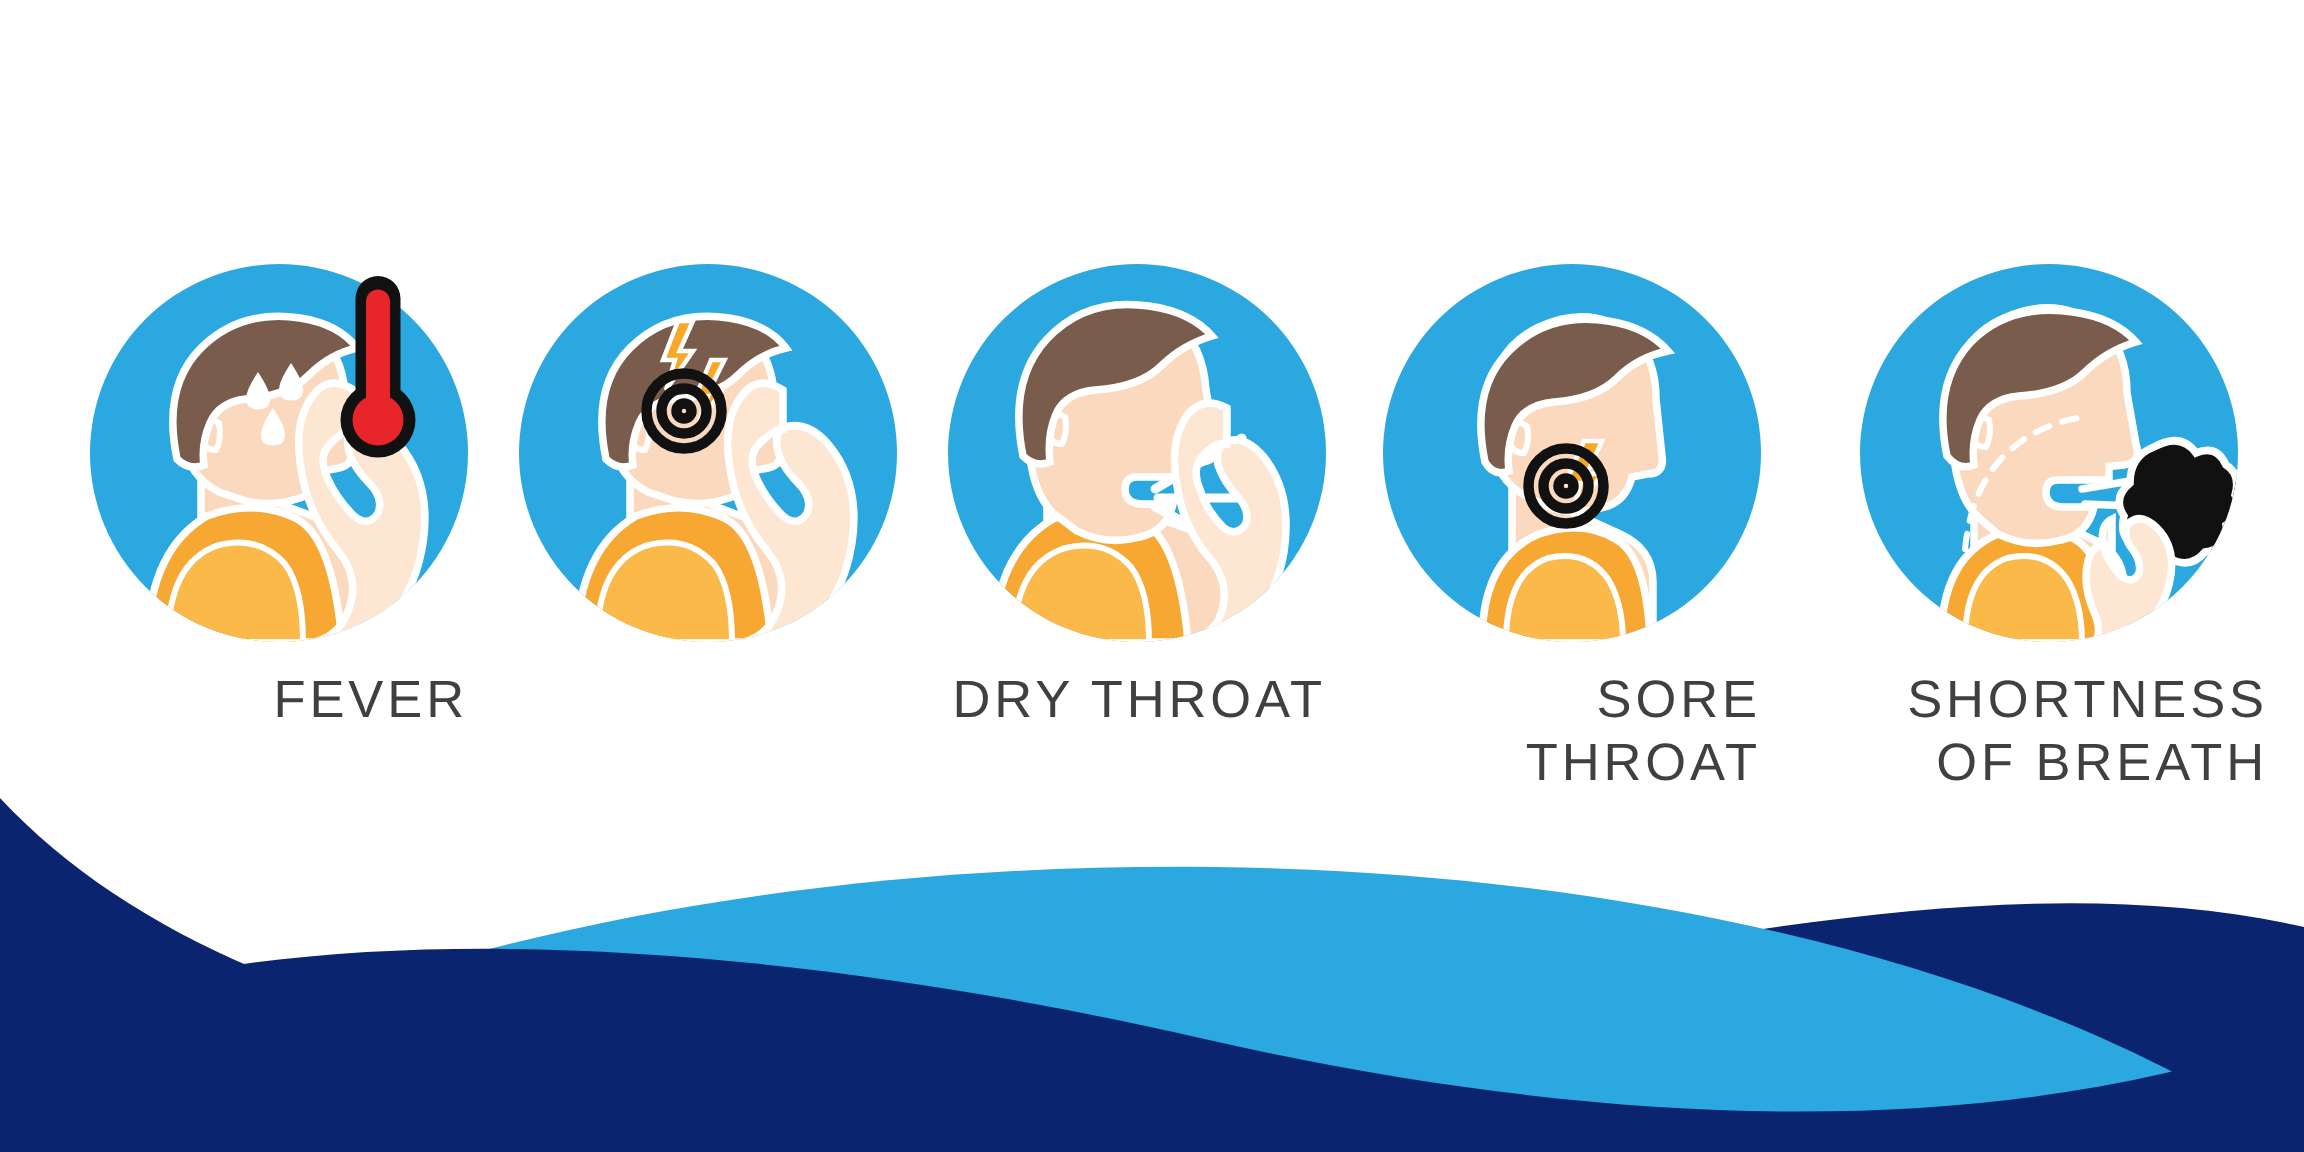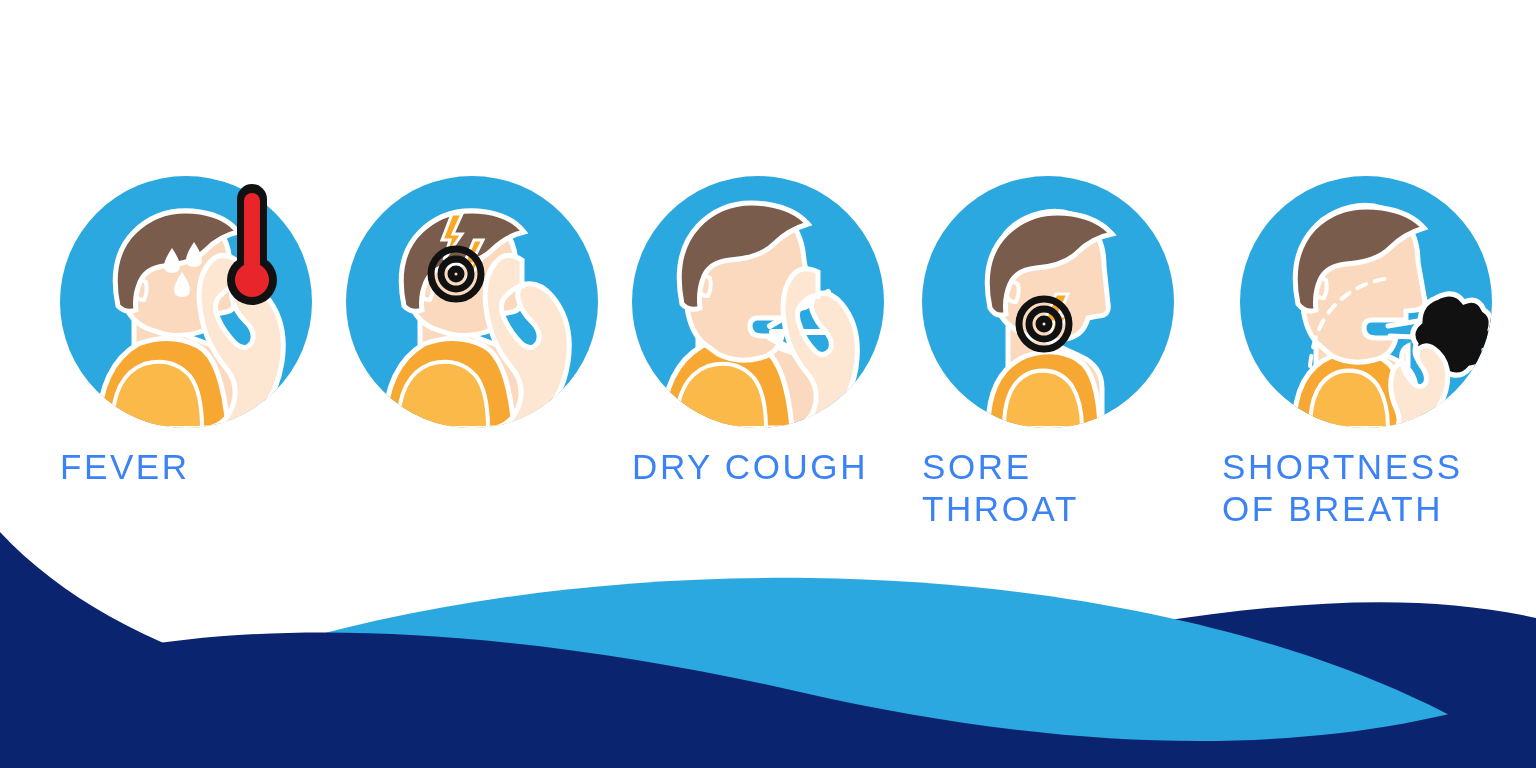--- a/index.html
+++ b/index.html
@@ -36,26 +36,26 @@
   }
   .symptom-icon-wrap svg {
     display: block;
     width: 252px;
     height: 252px;
     overflow: visible;
   }
   .symptom-label {
     margin-top: 18px;
     width: 252px;
-    text-align: left;
+    text-align: right;
     font-family: "Liberation Sans", sans-serif;
     font-size: 35px;
     line-height: 42px;
     letter-spacing: 2.6px;
-    color: #3b82f6;
+    color: #404040;
     font-weight: 400;
     white-space: pre-line;
   }
   .card-1 { left: 60px; }
   .card-2 { left: 346px; }
   .card-3 { left: 632px; }
   .card-4 { left: 922px; }
   .card-5 { left: 1222px; }
   .card-5 .symptom-label { width: 290px; }
   .card-5 .symptom-icon-wrap { margin-left: 18px; }
@@ -176,21 +176,21 @@
             <g stroke="#ffffff" stroke-width="6" stroke-linecap="round" fill="none">
               <line x1="138" y1="150" x2="196" y2="116"></line>
               <line x1="140" y1="156" x2="200" y2="156"></line>
               <line x1="138" y1="162" x2="196" y2="192"></line>
             </g>
 
             <path d="M180 252 Q216 238 224 192 Q230 152 210 128 Q198 114 186 118 Q178 122 180 134 Q184 146 194 156 Q202 166 198 174 Q192 182 184 176 Q172 164 168 150 Q162 136 170 128 Q178 118 186 120 L186 96 Q170 88 160 100 Q148 116 152 144 Q156 176 176 198 Q190 216 180 238 Q174 248 160 252 Z" fill="#FDE7D2" stroke="#ffffff" stroke-width="5"></path>
           </g>
         </svg>
       </div>
-      <div class="symptom-label">DRY COUGH</div>
+      <div class="symptom-label">DRY THROAT</div>
     </div>
 
     <div class="symptom-card card-4">
       <div class="symptom-icon-wrap">
         <svg viewBox="0 0 252 252" xmlns="http://www.w3.org/2000/svg">
           <defs>
             <clipPath id="clipThroat">
                 <circle cx="126" cy="126" r="126"></circle>
               </clipPath>
           </defs>

